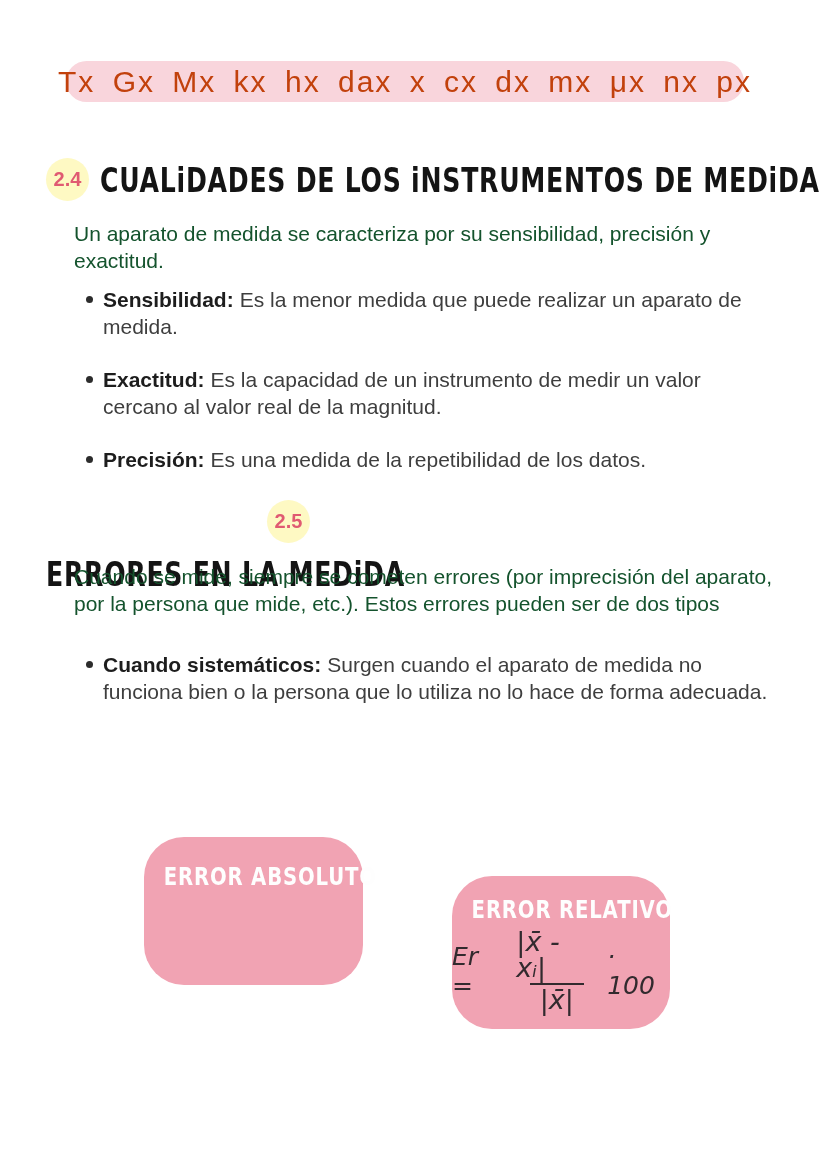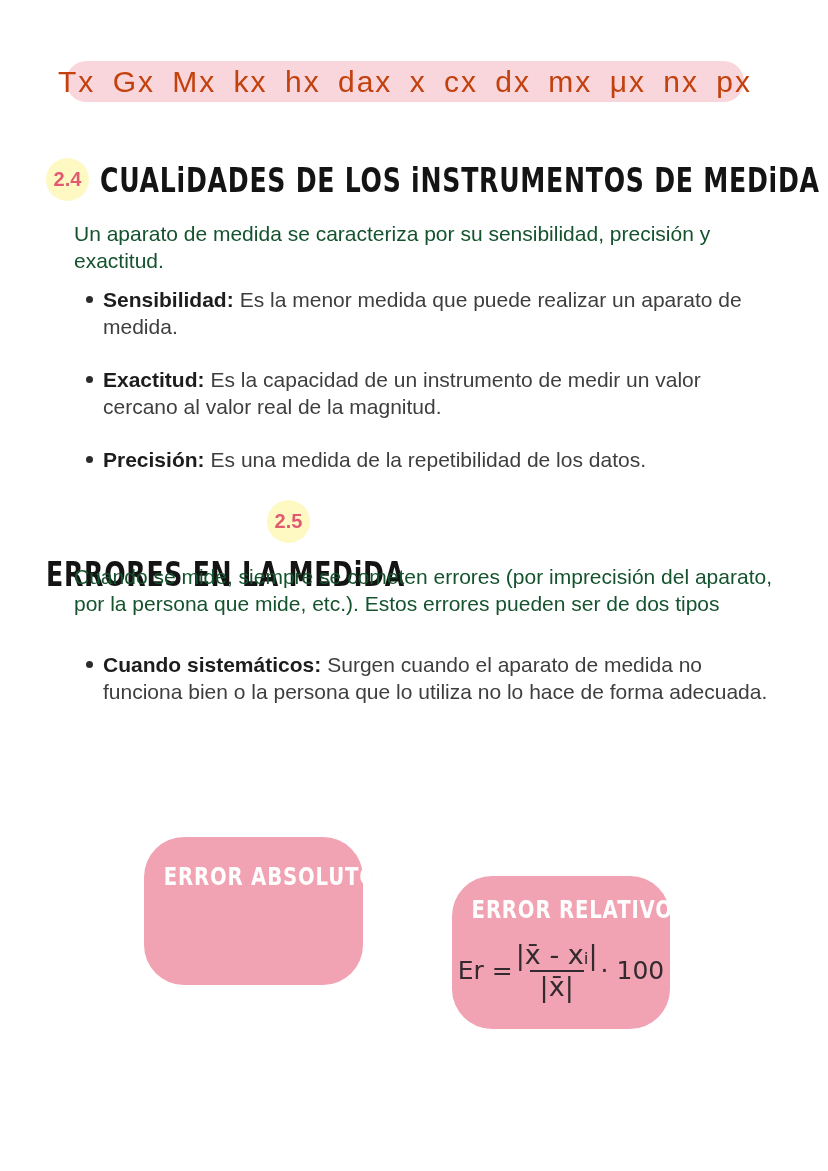--- a/index.html
+++ b/index.html
@@ -44,21 +44,21 @@
   .card-title{
     display:block;transform:scaleX(0.82);transform-origin:50% 50%;text-align:center;
     font-family:"DejaVu Sans", sans-serif;font-weight:700;font-size:24px;
     color:#fefefe;letter-spacing:1px;white-space:nowrap;
   }
   .formula{
     font-family:"DejaVu Sans", sans-serif;color:#322a2e;
     display:flex;align-items:center;justify-content:center;flex:1;
   }
   .card-abs .formula{font-size:29px;padding-bottom:16px;}
-  .card-rel .formula{font-size:25px;padding-bottom:12px;}
+  .card-rel .formula{font-size:25px;gap:7px;padding-bottom:12px;font-style:italic;}
   .frac{display:flex;flex-direction:column;align-items:center;font-size:27px;line-height:26px;}
   .frac .num{padding:0 3px 2px 3px;}
   .frac .den{border-top:2px solid #322a2e;padding:2px 10px 0 10px;}
 </style>
 </head>
 <body>
 
 <div class="page">
 
   <div class="banner">

